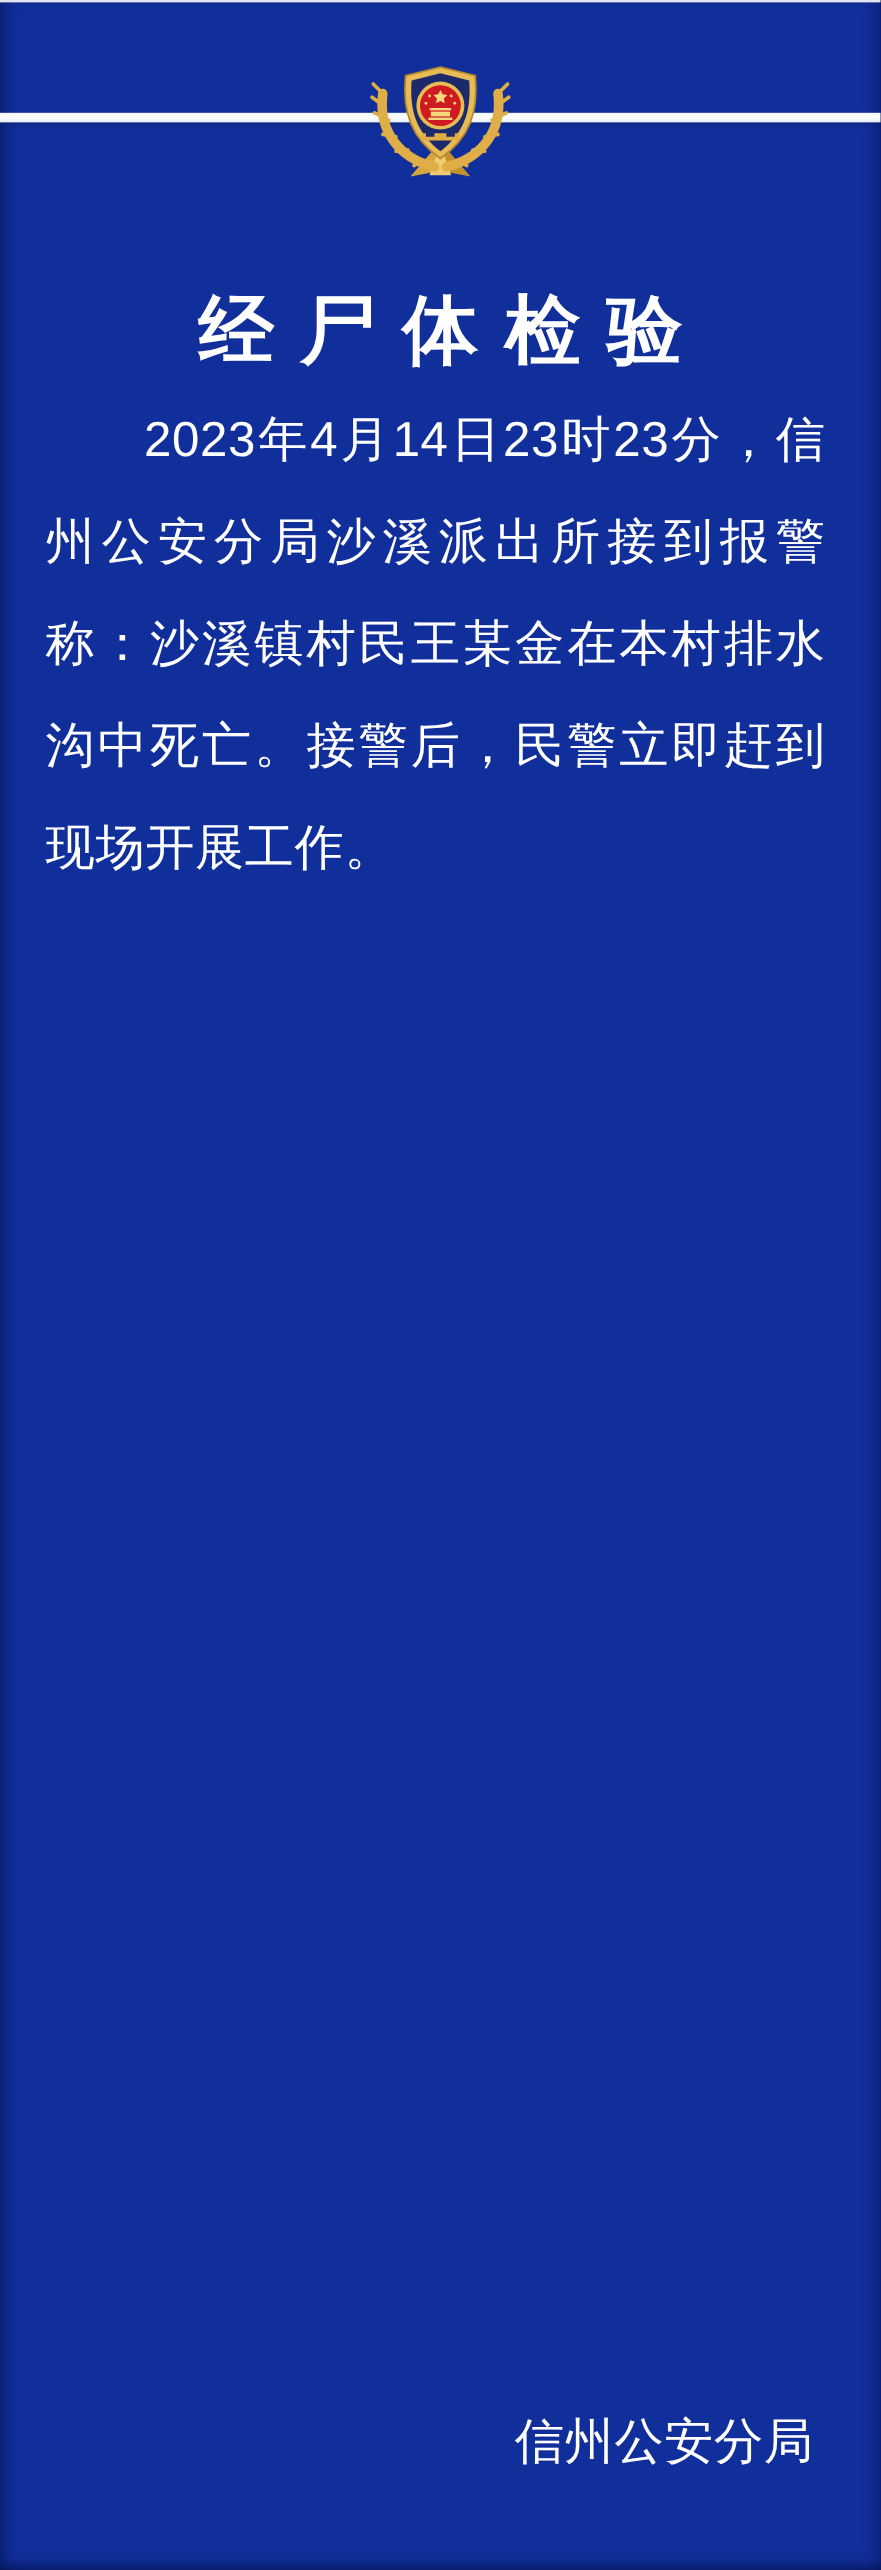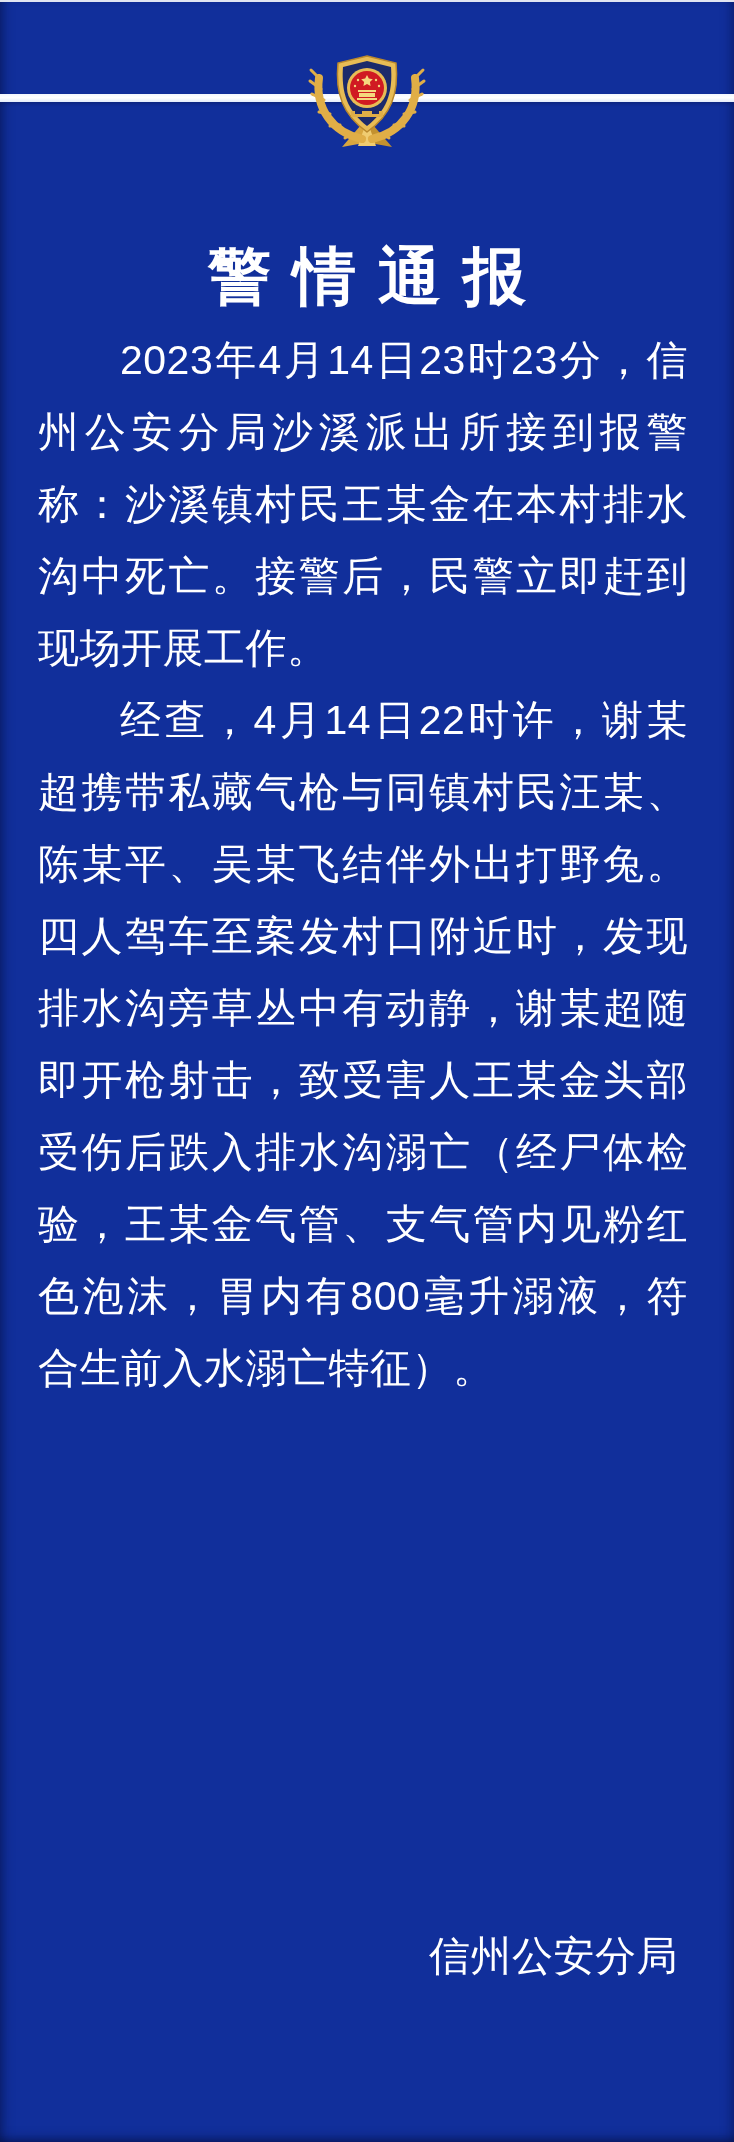--- a/index.html
+++ b/index.html
@@ -70,31 +70,31 @@
   .notice-body {
     position: absolute;
     top: 324px;
     left: 38px;
     right: 46px;
     color: #ffffff;
   }
   .notice-body p {
     margin: 0;
     font-size: 41px;
-    line-height: 72px;
+    line-height: 85px;
     text-indent: 2em;
     text-align: justify;
     text-justify: inter-ideograph;
     font-weight: 400;
     letter-spacing: 0.5px;
   }
 
   .notice-footer {
     position: absolute;
-    top: 1920px;
+    top: 1998px;
     left: 38px;
     right: 56px;
     text-align: right;
     color: #ffffff;
     font-size: 41px;
     line-height: 73px;
     font-weight: 400;
     letter-spacing: 0.5px;
   }
   .notice-footer div { white-space: nowrap; }
@@ -149,24 +149,23 @@
           <circle cx="77" cy="44" r="1.2"></circle>
         <rect x="56" y="48" width="18" height="2"></rect>
         <rect x="57" y="51" width="16" height="4"></rect>
         <rect x="55" y="56" width="20" height="2"></rect>
       </g>
 
       <path d="M49,75 v-6 h4 v3 h7 v-3 h10 v3 h7 v-3 h4 v6 Z" fill="#e0ae47"></path>
     </g>
   </svg>
 
-  <h1 class="notice-title">警情通报</h1>
+  <h1 class="notice-title">经尸体检验</h1>
 
   <article class="notice-body">
     <p>2023年4月14日23时23分，信州公安分局沙溪派出所接到报警称：沙溪镇村民王某金在本村排水沟中死亡。接警后，民警立即赶到现场开展工作。</p>
-    <p>经查，4月14日22时许，谢某超携带私藏气枪与同镇村民汪某、陈某平、吴某飞结伴外出打野兔。四人驾车至案发村口附近时，发现排水沟旁草丛中有动静，谢某超随即开枪射击，致受害人王某金头部受伤后跌入排水沟溺亡（经尸体检验，王某金气管、支气管内见粉红色泡沫，胃内有800毫升溺液，符合生前入水溺亡特征）。</p>
   </article>
 
   <footer class="notice-footer">
     <div>信州公安分局</div>
   </footer>
 
 </div>
 
 </body></html>

